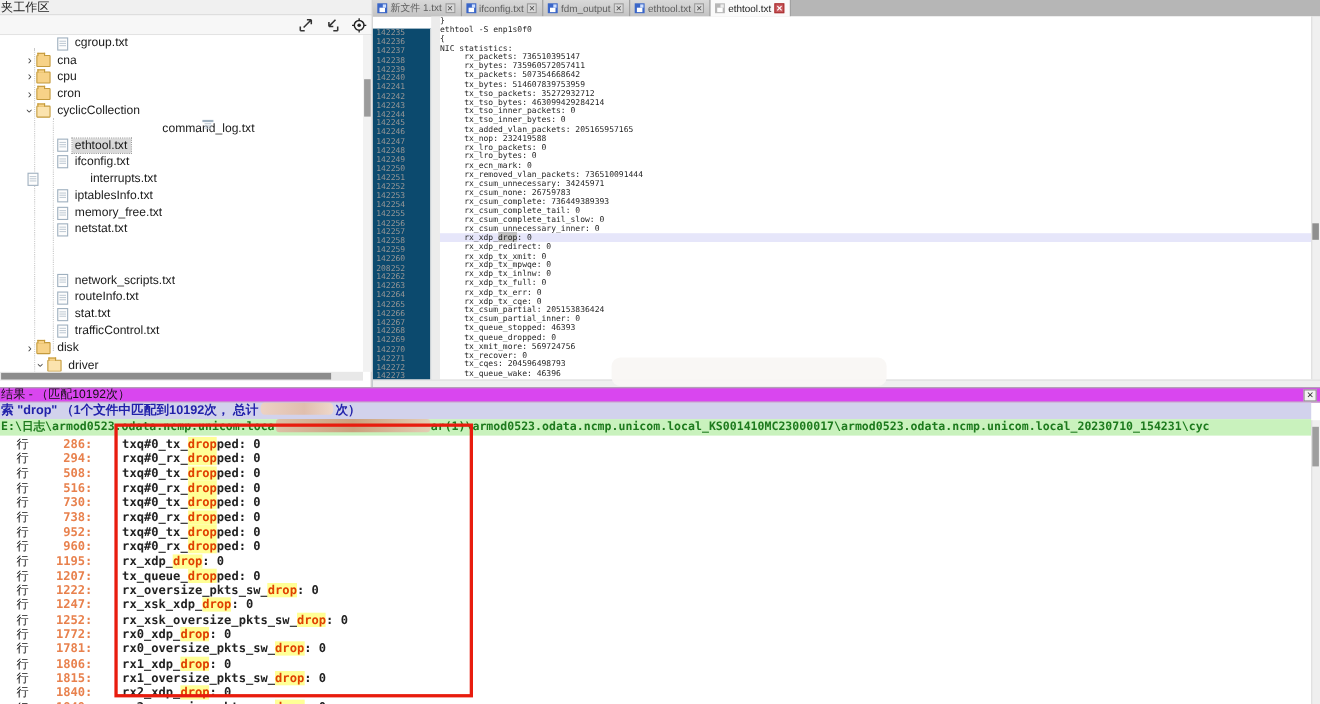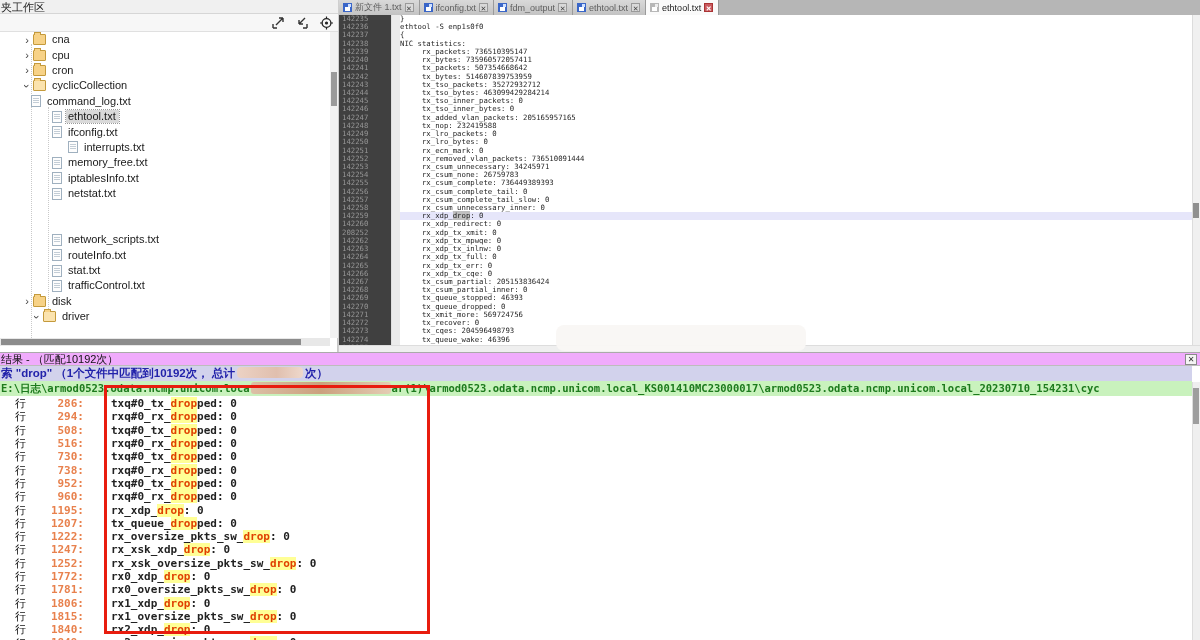--- a/index.html
+++ b/index.html
@@ -49,37 +49,37 @@
   .tab.active { background:#fafafa; color:#1c1c1c; }
   .floppy { display:inline-block; width:9px; height:9px; background:#3a66c8; position:relative; }
   .floppy::before { content:""; position:absolute; left:2px; bottom:1px; width:5px; height:4px; background:#fff; }
   .floppy::after { content:""; position:absolute; right:1px; top:1px; width:3px; height:3px; background:#cfe0ff; }
   .tab.active .floppy { background:#b8b8b8; }
   .tab.active .floppy::after { background:#eee; }
   .tabx { display:inline-block; width:9px; height:9px; font-size:7px; line-height:9px; text-align:center;
           color:#444; background:#d9d9d9; border:1px solid #9a9a9a; }
   .tab.active .tabx { background:#c9595e; border-color:#a33; color:#fff; font-weight:bold; }
 
-  #gutter { left:339px; top:15px; width:53px; height:330px; background:#404040; border-right:1px solid #e0e0e0; }
+  #gutter { left:339px; top:26px; width:53px; height:330px; background:#0c4a6e; border-right:1px solid #e0e0e0; }
   #foldcol { left:392px; top:15px; width:8px; height:330px; background:#ececec; }
   #code { left:400px; top:15px; width:792px; height:330px; background:#fff; overflow:hidden; }
   .cline, .gline { height:8.22px; font-family:"DejaVu Sans Mono", monospace; font-size:7.3px;
                    line-height:8.22px; white-space:pre; }
   .gline { color:#969696; padding-left:3px; }
   .cline { color:#1f1f1f; }
   .cline.cur { background:#e6e6fa; width:792px; }
   .hitgrey { background:#bfbfbf; }
   #ed-vscroll { left:1192px; top:15px; width:8px; height:330px; background:#f0f0f0; border-left:1px solid #dcdcdc; }
   #ed-vthumb { left:1193px; top:203px; width:6px; height:15px; background:#8f8f8f; }
   #ed-hstrip { left:339px; top:345px; width:861px; height:7px; background:#efefef; border-top:1px solid #ddd; }
   #ed-blob { left:556px; top:325px; width:250px; height:26px; background:rgba(249,247,244,0.95); border-radius:8px; }
 
   
   #results { left:0; top:352px; width:1200px; height:288px; background:#fff; }
-  #res-title { left:0; top:352px; width:1200px; height:14px; background:#f0abfc; border-top:1px solid #aaa;
+  #res-title { left:0; top:352px; width:1200px; height:14px; background:#d946ef; border-top:1px solid #aaa;
                border-bottom:1px solid #bdbdbd; font-size:11px; color:#111; line-height:13px; padding-left:1px; }
   #res-close { right:3px; top:354px; width:12px; height:11px; background:#f4f4f4; border:1px solid #8a8a8a;
                font-size:8px; line-height:9px; text-align:center; color:#333; }
   #res-header { left:0; top:366px; width:1192px; height:15px; background:#d2d2ec; font-size:11.5px; font-weight:bold;
                 line-height:15px; white-space:nowrap; overflow:hidden; padding-left:1px; }
   #res-path { left:0; top:381px; width:1192px; height:15px; font-family:"DejaVu Sans Mono", monospace;
               font-size:10.5px; font-weight:bold; line-height:15px; white-space:nowrap; overflow:hidden; padding-left:1px; }
   .blob1 { display:inline-block; vertical-align:middle; height:11px; width:66px; border-radius:4px;
            background:linear-gradient(90deg,#ecd2c4,#e0bfae 60%,#eed8cb); margin:0 2px 3px 2px; }
   .blob2 { display:inline-block; vertical-align:middle; height:12px; width:140px; border-radius:3px;
@@ -129,63 +129,67 @@
           <circle cx="7.5" cy="7" r="4.4" stroke="#222" stroke-width="1.3" fill="none"></circle>
           <circle cx="7.5" cy="7" r="1.6" fill="#222"></circle>
           <path d="M7.5 0.5 V2.8 M7.5 11.2 V13.5 M1 7 H3.3 M11.7 7 H14" stroke="#222" stroke-width="1.2"></path>
         </svg>
     </span>
   </div>
 
   <div id="tree">
     <div class="guide" style="left:31px; top:12px; height:300px;"></div>
     <div class="guide" style="left:48px; top:75px; height:212px;"></div>
+  <div class="trow" style="padding-left: 50px;">
+        <span class="ficon"></span>
+        <span class="lbl">cgroup.txt</span>
+      </div>
       <div class="trow" style="padding-left: 22px;">
         <span class="chev">›</span>
         <span class="fold"></span>
         <span class="lbl">cna</span>
       </div>
       <div class="trow" style="padding-left: 22px;">
         <span class="chev">›</span>
         <span class="fold"></span>
         <span class="lbl">cpu</span>
       </div>
       <div class="trow" style="padding-left: 22px;">
         <span class="chev">›</span>
         <span class="fold"></span>
         <span class="lbl">cron</span>
       </div>
       <div class="trow" style="padding-left: 22px;">
         <span class="chev exp">›</span>
         <span class="fold open"></span>
         <span class="lbl">cyclicCollection</span>
       </div>
-      <div class="trow" style="padding-left: 29px;">
+      <div class="trow" style="padding-left: 50px; flex-direction: column;">
         <span class="ficon"></span>
         <span class="lbl">command_log.txt</span>
       </div>
       <div class="trow sel" style="padding-left: 50px;">
         <span class="ficon"></span>
         <span class="lbl">ethtool.txt</span>
       </div>
       <div class="trow" style="padding-left: 50px;">
         <span class="ficon"></span>
         <span class="lbl">ifconfig.txt</span>
       </div>
-      <div class="trow" style="padding-left: 66px;">
+      <div class="trow" style="padding-left: 23px; gap: 41px;">
         <span class="ficon"></span>
         <span class="lbl">interrupts.txt</span>
       </div>
       <div class="trow" style="padding-left: 50px;">
         <span class="ficon"></span>
+        <span class="lbl">iptablesInfo.txt</span>
+      </div>
+      <div class="trow" style="padding-left: 50px;">
+        <span class="ficon"></span>
         <span class="lbl">memory_free.txt</span>
-      </div>
-      <div class="trow" style="padding-left: 50px;">
-        <span class="ficon"></span>
-        <span class="lbl">iptablesInfo.txt</span>
       </div>
       <div class="trow" style="padding-left: 50px;">
         <span class="ficon"></span>
         <span class="lbl">netstat.txt</span>
       </div>
       <div class="tspacer"></div>
       <div class="trow" style="padding-left: 50px;">
         <span class="ficon"></span>
         <span class="lbl">network_scripts.txt</span>
       </div>

